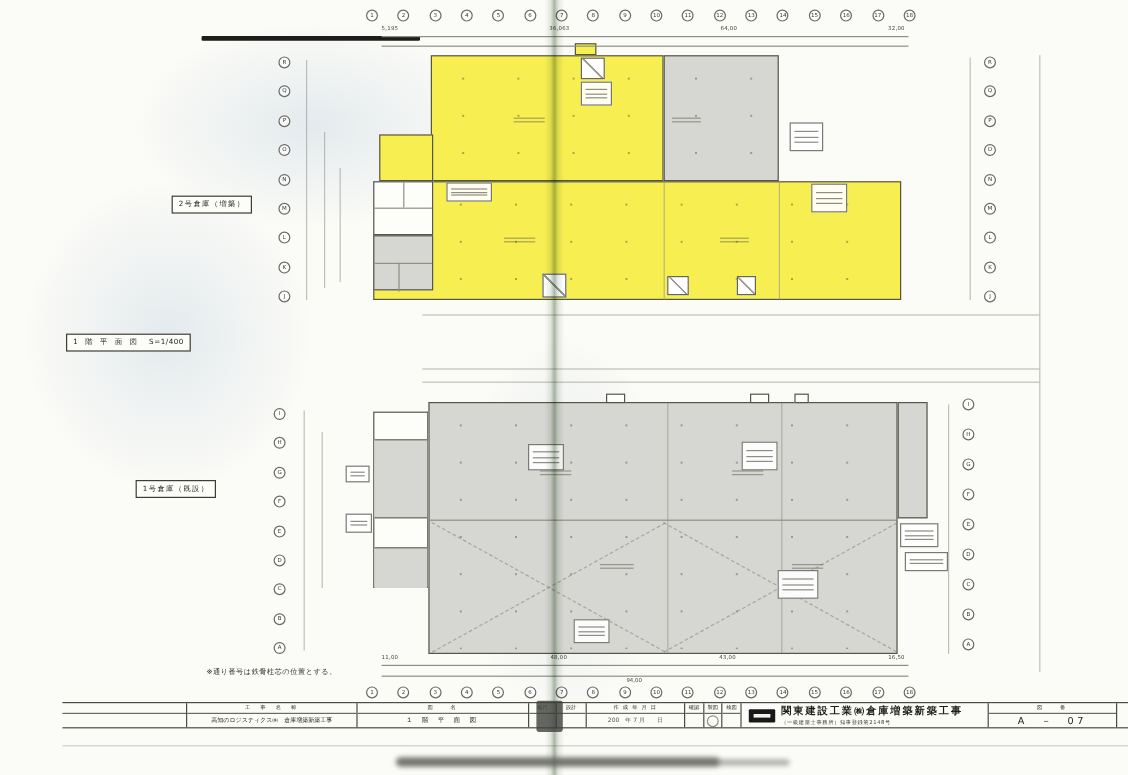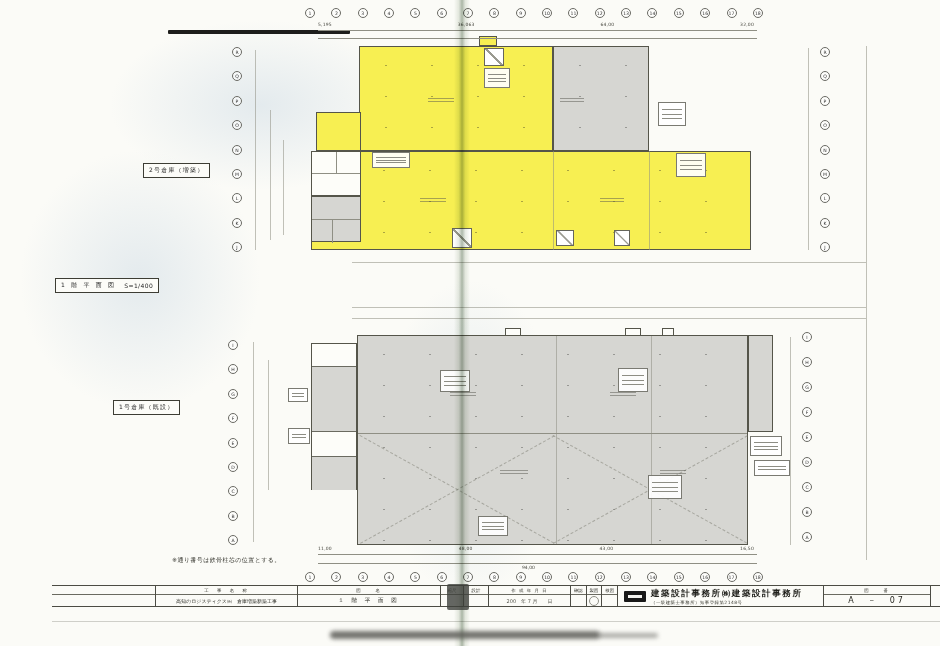--- a/index.html
+++ b/index.html
@@ -387,21 +387,21 @@
         <div class="tb-v"></div>
       </div>
         <div class="tb-check">
         <div class="tb-h">検図</div>
         <div class="tb-v"></div>
       </div>
       </div>
     <div class="tb-cell tb-company" style="width:206px;">
       <div class="tb-logo"></div>
       <div class="tb-company-text">
-        <div class="tb-company-name">建築設計事務所㈱建築設計事務所</div>
+        <div class="tb-company-name">関東建設工業㈱倉庫増築新築工事</div>
         <div class="tb-company-sub">（一級建築士事務所）知事登録第2148号</div>
       </div>
     </div>
     <div class="tb-cell" style="width:107px;">
       <div class="tb-h">図　　番</div>
       <div class="tb-v tb-sheetv">A　－　07</div>
     </div>
     <div class="tb-cell" style="flex:1;"></div>
   </div>
   <div class="hl" style="left:52px;top:621px;width:888px;opacity:.4;"></div>

